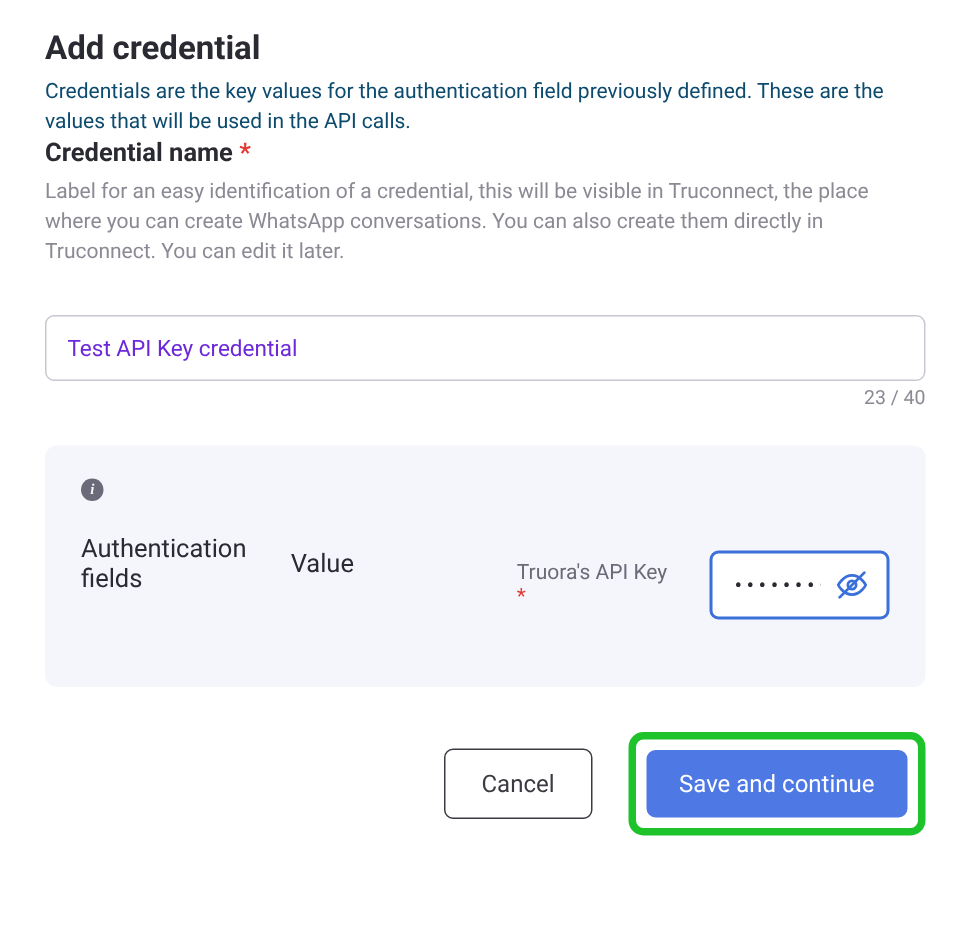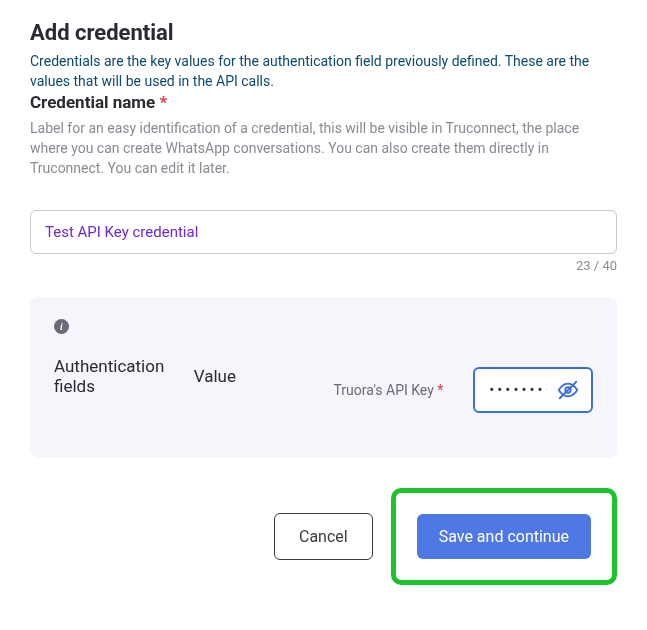--- a/index.html
+++ b/index.html
@@ -84,20 +84,21 @@
       align-items: center;
     }
     .col-header {
       font-size: 17px;
       color: #2a2a32;
       margin-bottom: 28px;
     }
     .row-label {
       font-size: 14px;
       color: #6a6a78;
+      margin-left: 11px;
     }
     .pw-wrap {
       position: relative;
       display: flex;
       align-items: center;
     }
     .pw-input {
       width: 100%;
       padding: 12px 44px 12px 14px;
       border: 2px solid #3b6fd9;
@@ -116,41 +117,41 @@
       background: none;
       border: none;
       cursor: pointer;
       padding: 4px;
       color: #3b6fd9;
       display: inline-flex;
     }
     .actions {
       display: flex;
       justify-content: flex-end;
-      gap: 18px;
       margin-top: 30px;
       align-items: center;
     }
     .btn {
       padding: 13px 24px;
       border-radius: 6px;
       font-size: 16px;
       cursor: pointer;
       font-family: inherit;
     }
     .btn-cancel {
       background: #fff;
       border: 1px solid #3a3a42;
       color: #3a3a42;
     }
     .highlight-box {
       border: 5px solid #1ec32b;
       border-radius: 10px;
-      padding: 21px;
+      padding: 7px;
       display: inline-flex;
+      margin-left: 24px;
     }
     .btn-primary {
       background: #4e78e4;
       border: none;
       color: #fff;
       padding: 13px 22px;
     }
   </style>
 </head>
 <body>

